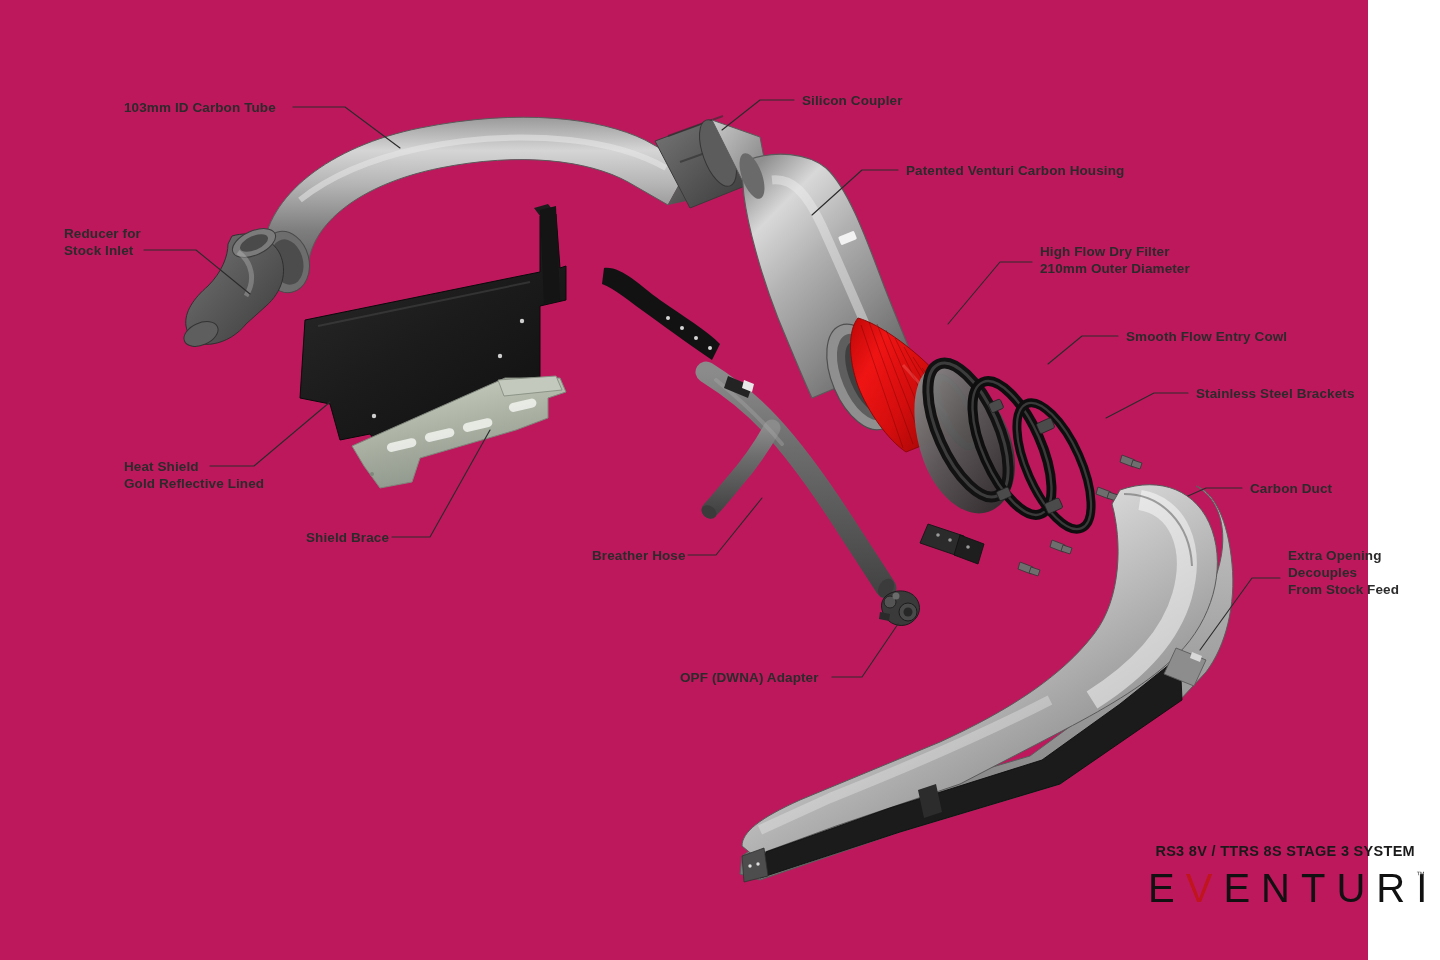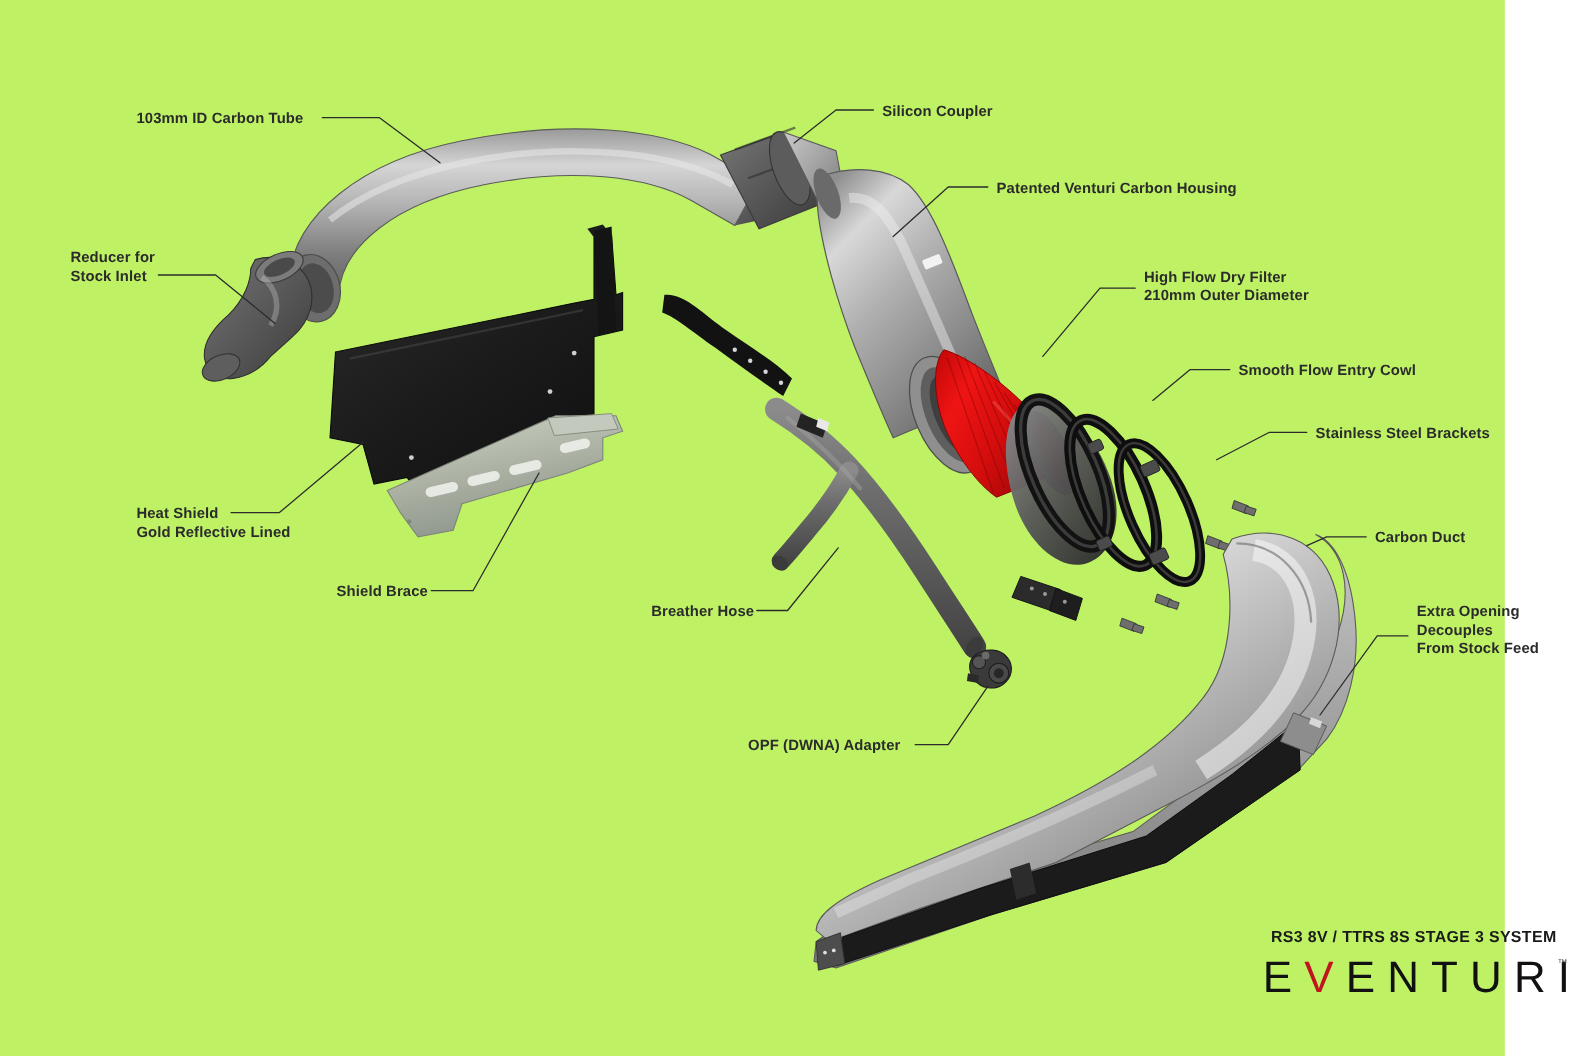--- a/index.html
+++ b/index.html
@@ -12,21 +12,21 @@
     width: 1440px;
     height: 960px;
     font-family: "Liberation Sans", sans-serif;
     overflow: hidden;
     position: relative;
   }
   #stage {
     position: relative;
     width: 1368px;
     height: 960px;
-    background: #bef264;
+    background: #be185d;
   }
   #art {
     position: absolute;
     inset: 0;
     width: 1440px;
     height: 960px;
   }
   .callout-text {
     font-family: "Liberation Sans", sans-serif;
     font-size: 13.5px;

